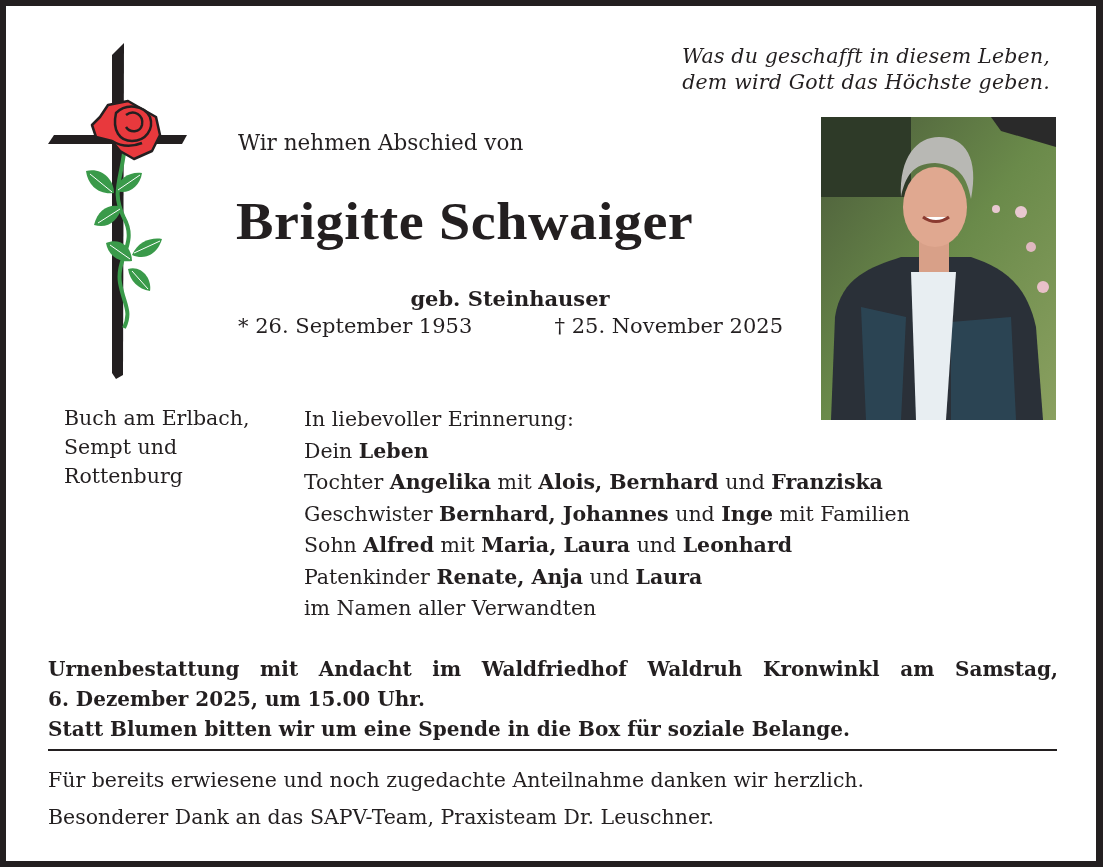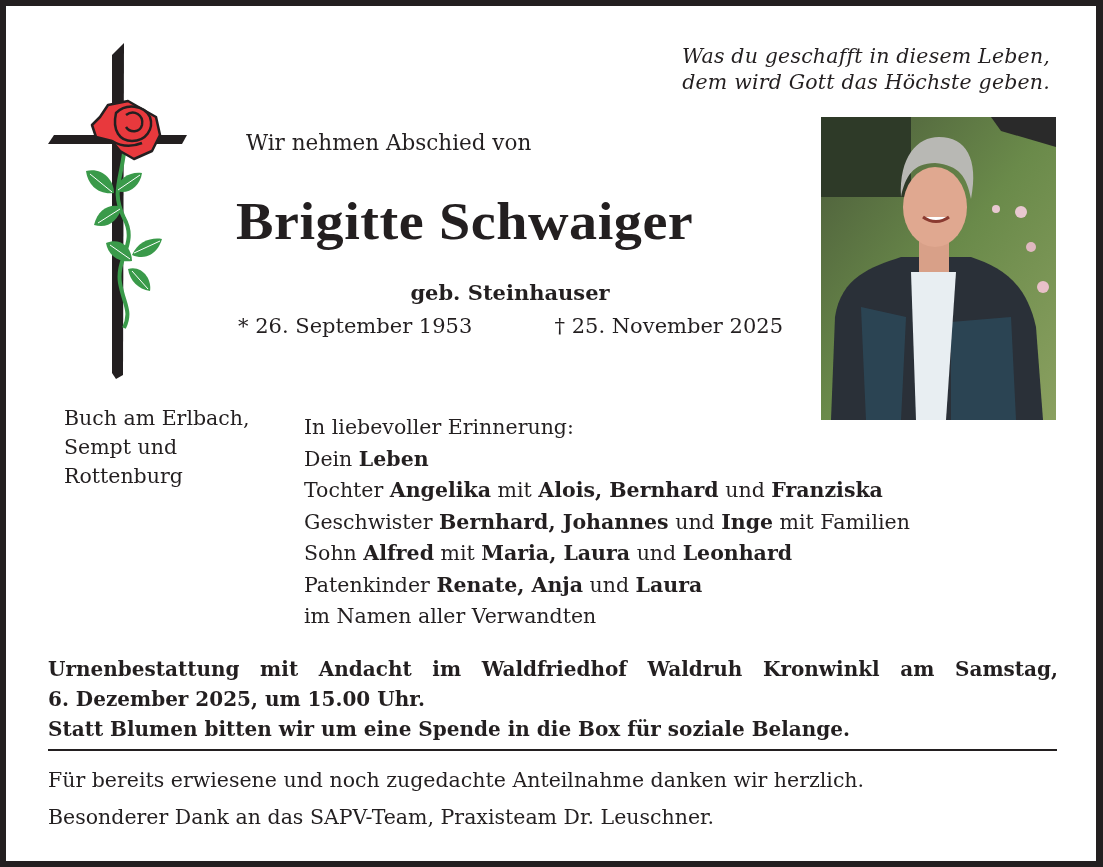--- a/index.html
+++ b/index.html
@@ -21,31 +21,31 @@
     .motto {
       right: 46px; top: 37px;
       text-align: right;
       font-style: italic;
       font-size: 20.5px;
       line-height: 26px;
       letter-spacing: 0.2px;
     }
     .motto div { white-space: nowrap; }
     .cross { left: 40px; top: 37px; width: 142px; height: 336px; }
-    .intro { left: 240px; top: 124px; font-size: 21.5px; white-space: nowrap; }
+    .intro { left: 232px; top: 124px; font-size: 21.5px; white-space: nowrap; }
     .name {
       left: 230px; top: 186px;
       font-size: 52px; font-weight: bold;
       letter-spacing: 0.5px;
       white-space: nowrap;
       font-family: "Liberation Serif", "DejaVu Serif", serif;
       transform: scaleX(1.08); transform-origin: left top;
     }
     .maiden {
-      left: 232px; top: 274px; width: 544px;
+      left: 232px; top: 280px; width: 544px;
       text-align: center;
       font-size: 21px; font-weight: bold; white-space: nowrap;
     }
     .dates {
       left: 232px; top: 308px; width: 545px;
       display: flex; justify-content: space-between;
       font-size: 21px; white-space: nowrap;
     }
     .photo {
       left: 815px; top: 111px; width: 235px; height: 303px;
@@ -53,21 +53,20 @@
       background: #3a4a2a;
     }
     .places {
       left: 42px; top: 398px;
       font-size: 20.5px; line-height: 29px; margin-left: 16px;
     }
     .family {
       left: 298px; top: 398px;
       font-size: 20.5px; line-height: 31.5px;
       white-space: nowrap;
-      margin-top: 8px;
     }
     .family b { font-weight: bold; }
     .funeral {
       left: 42px; top: 648px; width: 1010px;
       font-size: 20px; line-height: 30px;
       text-align: justify;
       font-weight: bold;
     }
     .funeral .l1 { text-align-last: justify; }
     .rule {

